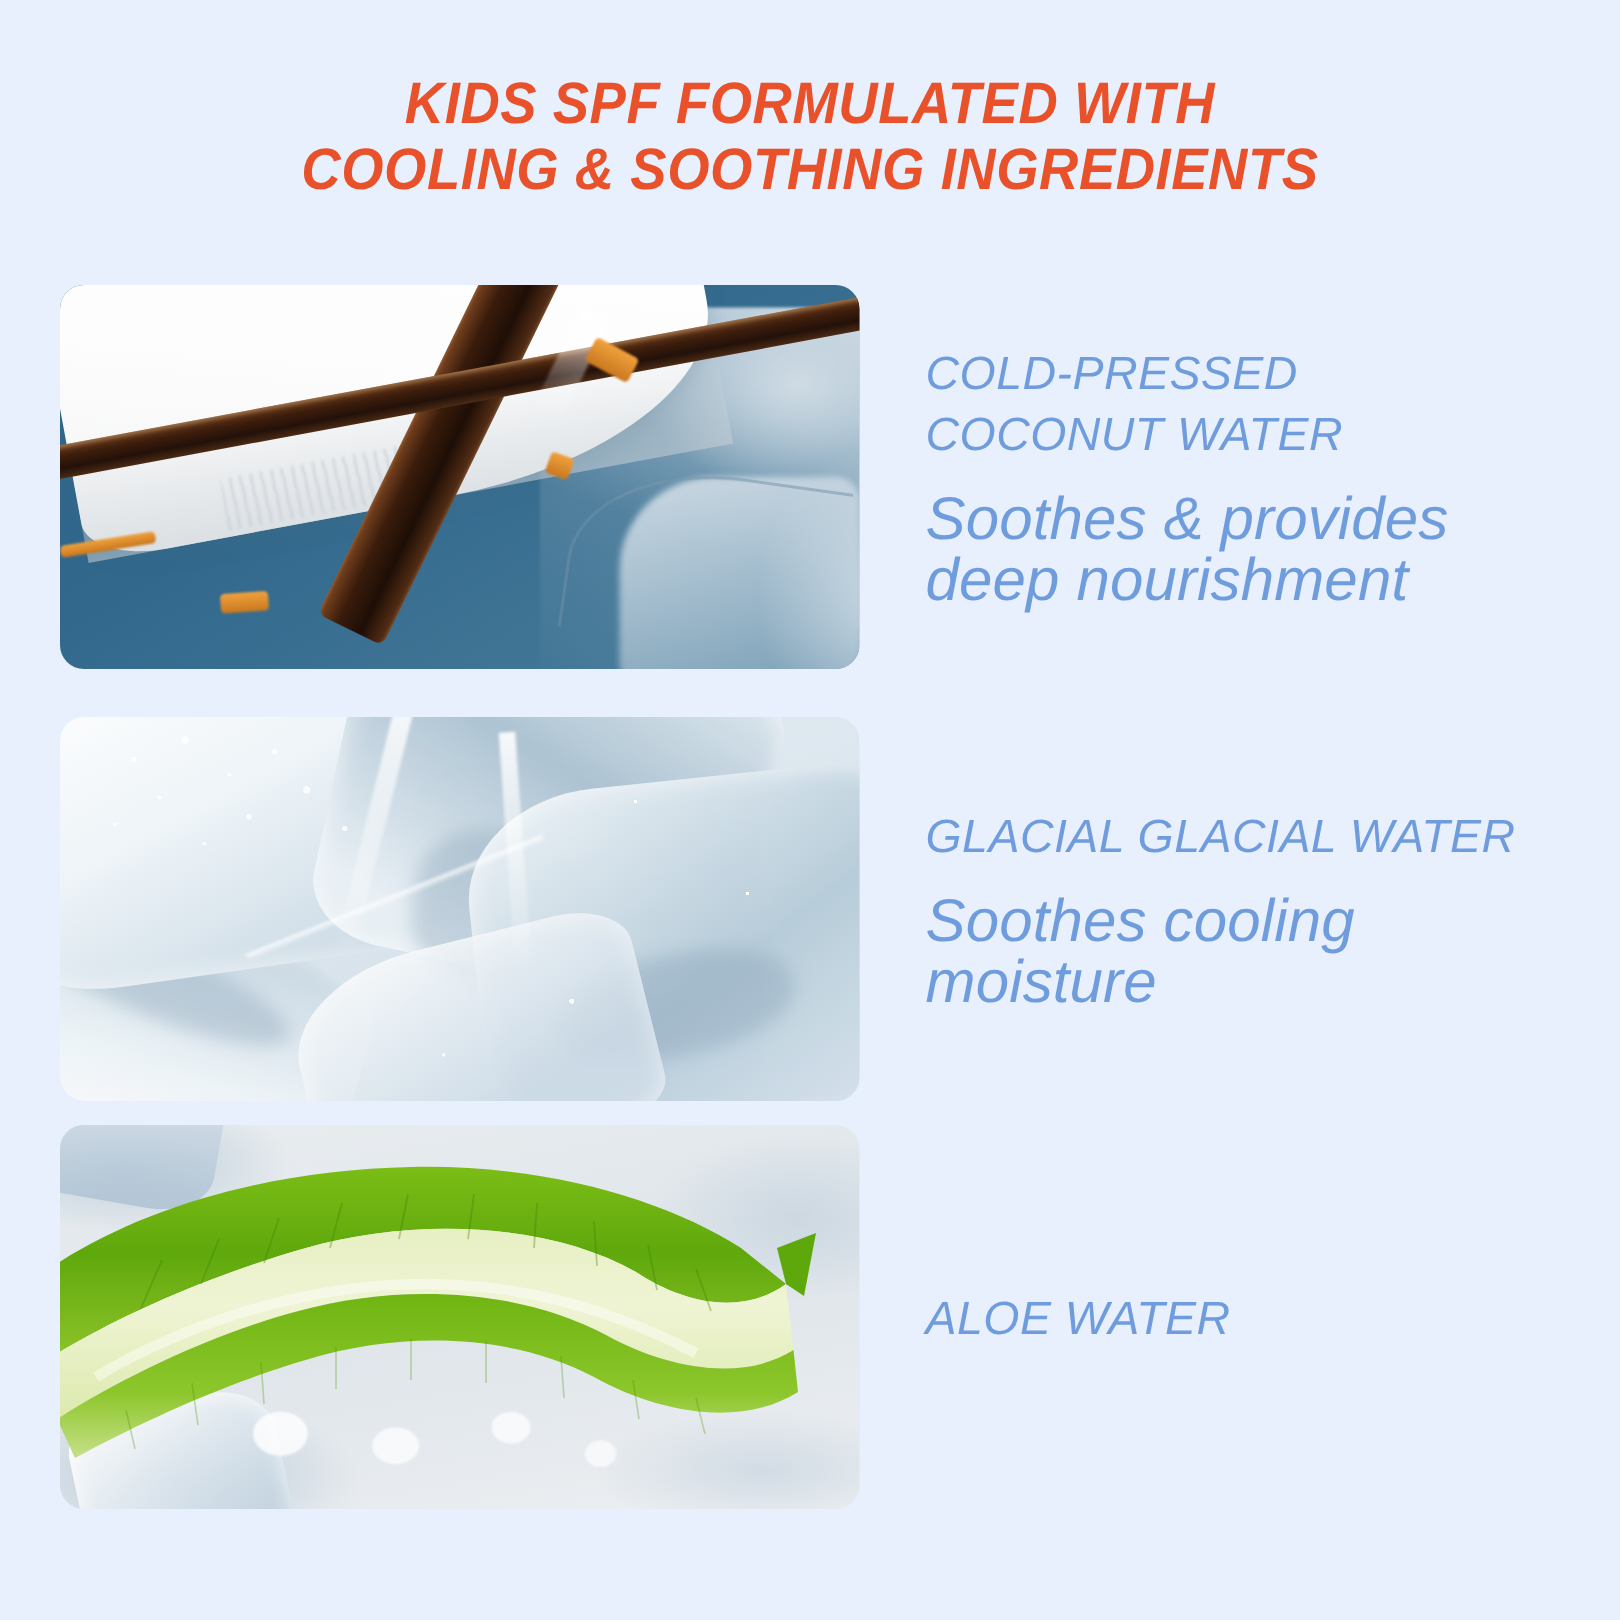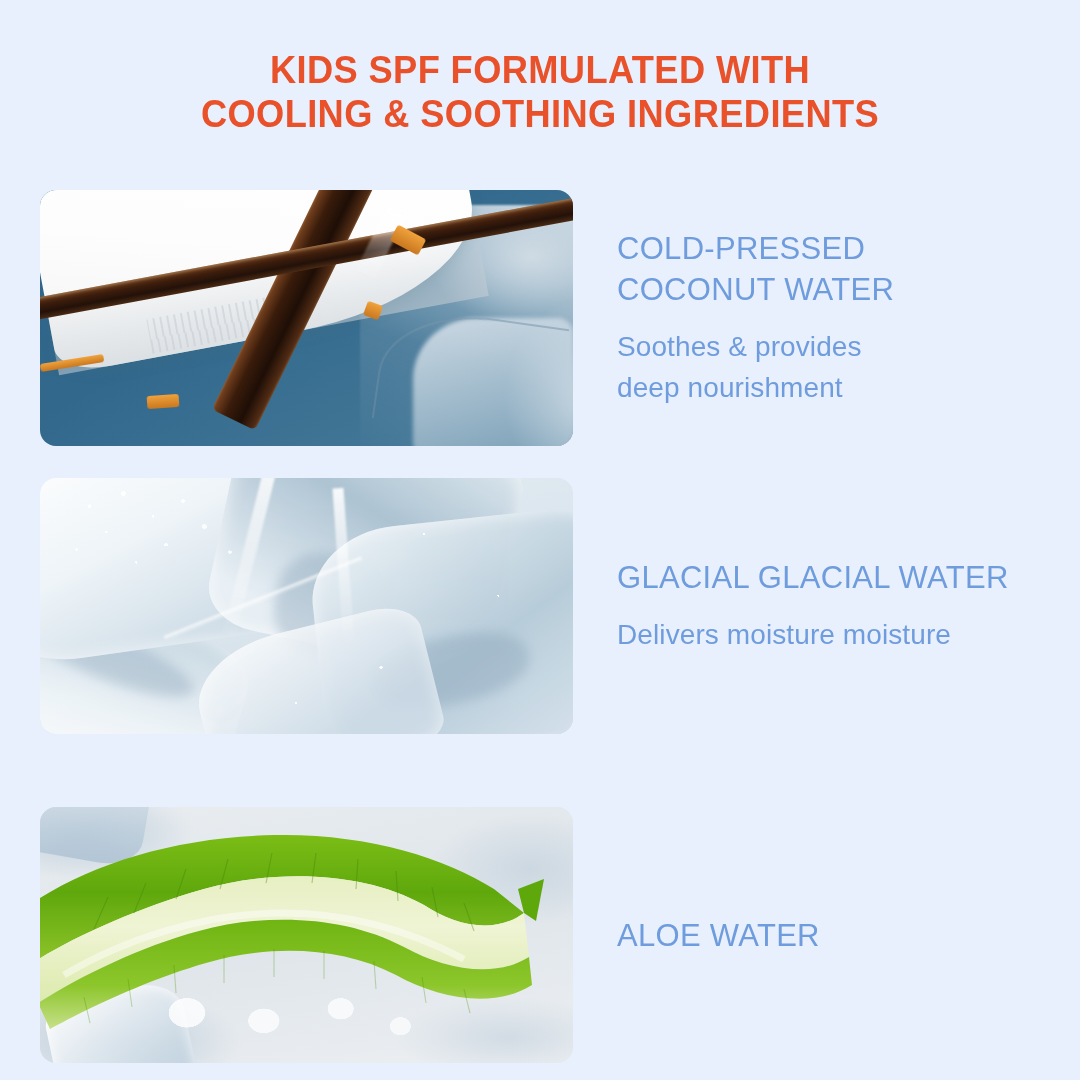--- a/index.html
+++ b/index.html
@@ -12,20 +12,21 @@
     overflow: hidden;
     background: #e8f0fd;
     font-family: "Liberation Sans", sans-serif;
     -webkit-font-smoothing: antialiased;
   }
   .page {
     position: relative;
     width: 1080px;
     height: 923px;
     background: #e8f0fd;
+    font-style: italic;
   }
 
   
   .headline {
     position: absolute;
     left: 0;
     top: 48px;
     width: 1080px;
     text-align: center;
     color: #e8512a;
@@ -43,21 +44,21 @@
 
   
   .row {
     position: absolute;
     left: 40px;
     width: 1000px;
     height: 256px;
   }
   #row-0 { top: 190px; }
   #row-1 { top: 478px; }
-  #row-2 { top: 807px; padding-left: 32px; }
+  #row-2 { top: 750px; padding-left: 32px; }
 
   .card {
     position: absolute;
     left: 0;
     top: 0;
     width: 533px;
     height: 256px;
     border-radius: 16px;
     overflow: hidden;
     background: #dfe7ef;
@@ -77,21 +78,21 @@
   .copy-title {
     color: #6f9cdd;
     font-size: 31px;
     line-height: 41px;
     font-weight: 400;
     letter-spacing: 0.3px;
     white-space: pre-line;
   }
   .copy-desc {
     color: #6f9cdd;
-    font-size: 28px;
+    font-size: 40px;
     line-height: 41px;
     font-weight: 400;
     letter-spacing: 0.1px;
     white-space: pre-line;
   }
 
   
   .img-coconut {
     position: relative;
     width: 100%;
@@ -406,21 +407,21 @@
         <div class="ice-shape ice-5"></div>
         <div class="ice-facet facet-a"></div>
         <div class="ice-facet facet-b"></div>
         <div class="ice-facet facet-c"></div>
         <div class="ice-bubbles"></div>
         <div class="ice-sparkle"></div>
       </div>
     </div>
     <div class="copy">
       <div class="copy-title">GLACIAL GLACIAL WATER</div>
-      <div class="copy-desc">Delivers moisture moisture</div>
+      <div class="copy-desc">Soothes cooling moisture</div>
     </div>
   </div>
 
   <div class="row" id="row-2">
     <div class="card">
       <div class="img-aloe">
         <div class="aloe-water"></div>
         <div class="aloe-ice-tl"></div>
         <div class="aloe-ice-bl"></div>
         <svg class="aloe-leaf" viewBox="0 0 533 215" preserveAspectRatio="none">

